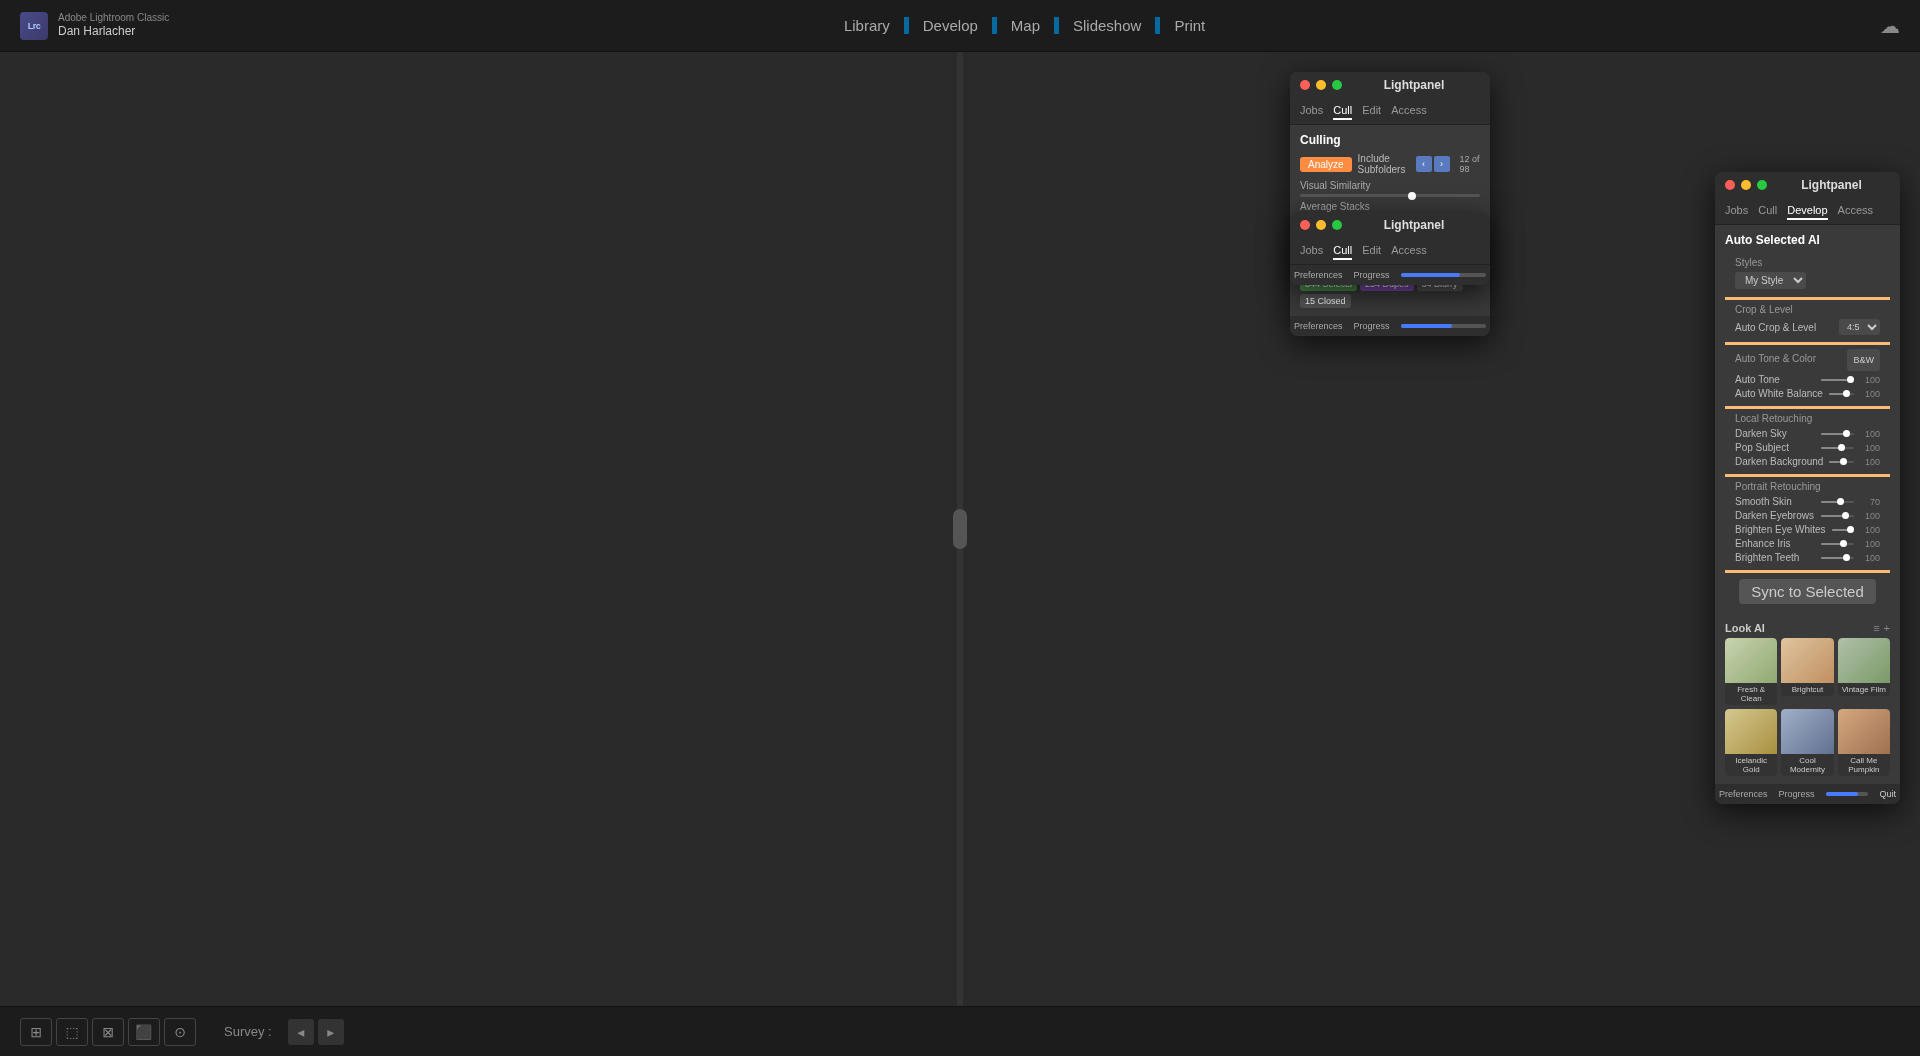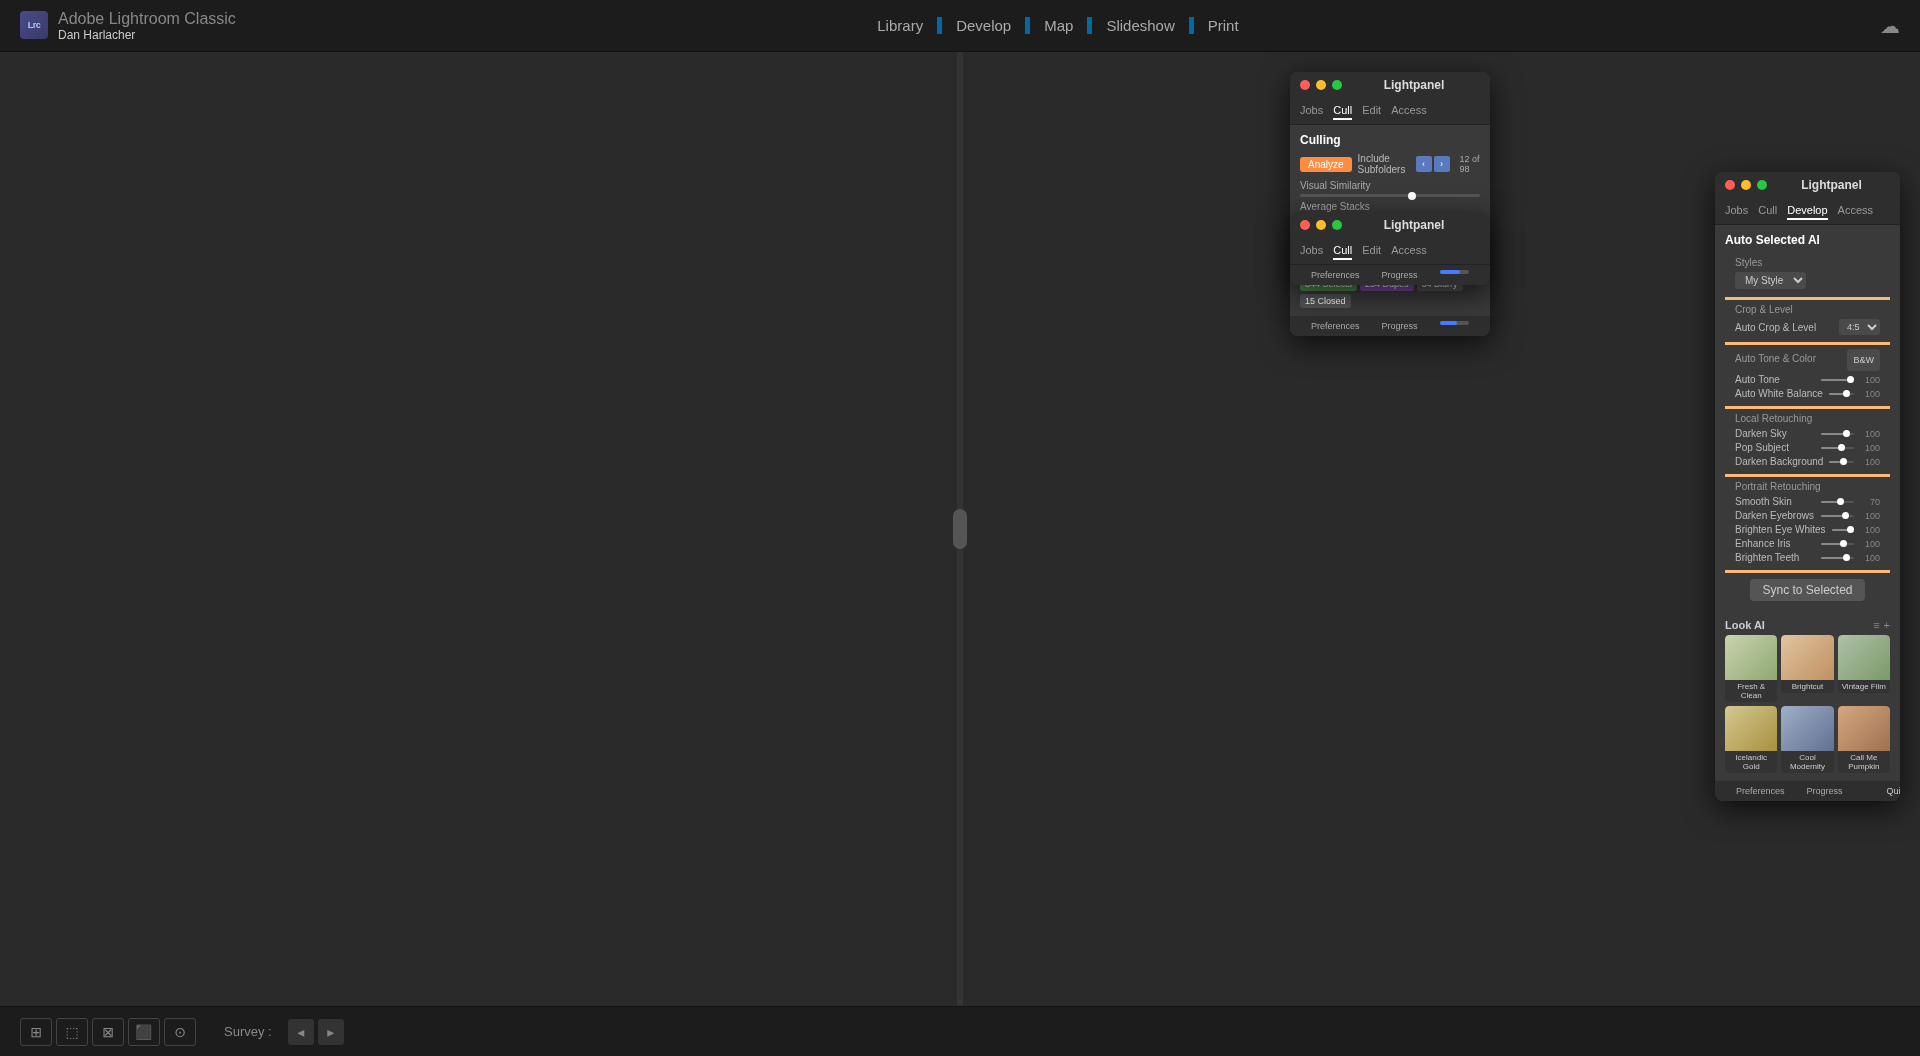--- a/index.html
+++ b/index.html
@@ -41,21 +41,21 @@
       font-size: 9px;
       font-weight: bold;
       color: #aac8ff;
       letter-spacing: -0.5px;
     }
     .top-bar-app-info {
       display: flex;
       flex-direction: column;
     }
     .top-bar-app-name {
-      font-size: 16px;
+      font-size: 10px;
       color: #888;
       line-height: 1.2;
     }
     .top-bar-user {
       font-size: 12px;
       color: #ccc;
       line-height: 1.2;
     }
     .top-bar-nav {
       display: flex;
@@ -387,23 +387,24 @@
       background: linear-gradient(135deg, #6a7a8a 0%, #90a4c4 50%, #708890 100%);
     }
     .face-thumb-img.f3 {
       background: linear-gradient(135deg, #7a6a7a 0%, #c490c4 50%, #907090 100%);
     }
     .face-thumb-img.f4 {
       background: linear-gradient(135deg, #7a8a6a 0%, #b4c490 50%, #889070 100%);
     }
     .fp-bottom-bar {
       display: flex;
-      padding: 5px 21px;
+      align-items: center;
+      padding: 5px 4px;
       background: #2e2e2e;
-      gap: 22px;
+      gap: 11px;
     }
     .fp-pref-btn {
       font-size: 9px;
       color: #aaa;
       background: transparent;
       border: none;
       cursor: pointer;
     }
     .fp-progress-label {
       font-size: 9px;
@@ -502,21 +503,21 @@
       padding: 2px 4px;
     }
     .dev-sync-btn {
       display: block;
       margin: 6px auto;
       background: #555;
       color: #ccc;
       border: none;
       border-radius: 4px;
       padding: 4px 12px;
-      font-size: 12px;
+      font-size: 15px;
       cursor: pointer;
     }
 
     
     .look-ai-header {
       display: flex;
       align-items: center;
       justify-content: space-between;
       padding: 4px 10px;
     }

